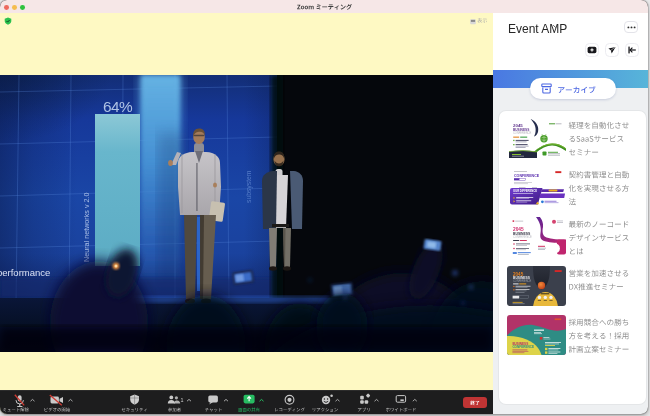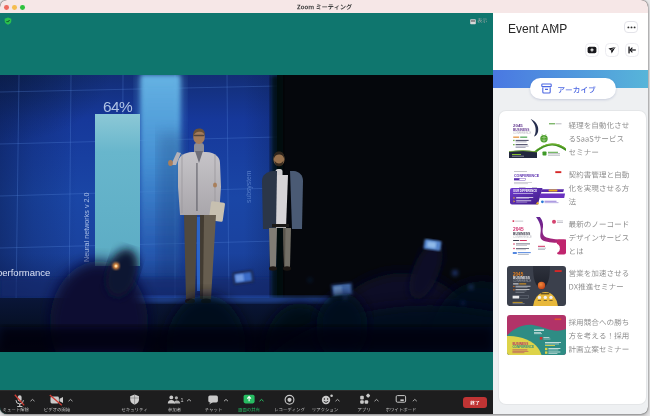--- a/index.html
+++ b/index.html
@@ -1,21 +1,21 @@
 <!DOCTYPE html>
 <html><head><meta charset="utf-8">
 <style>
 * { margin:0; padding:0; box-sizing:border-box; }
 html,body { width:650px; height:416px; background:#e9e9ea; font-family:"Liberation Sans",sans-serif; overflow:hidden; }
 .abs { position:absolute; }
 #win { position:absolute; left:0; top:0; width:648px; height:414px; border-radius:7px; overflow:hidden;
   background:#191919; box-shadow:0 0 0 1px rgba(0,0,0,.12), 0 2px 5px rgba(0,0,0,.3); }
 #tbar { position:absolute; left:0; top:0; width:648px; height:13px; background:#f6e7e7; }
 .tl { position:absolute; top:5px; width:4.8px; height:4.8px; border-radius:50%; }
-#video { position:absolute; left:0; top:13px; width:493px; height:401px; background:#0f766e; overflow:hidden; }
+#video { position:absolute; left:0; top:13px; width:493px; height:401px; background:#fef9c3; overflow:hidden; }
 #tb { position:absolute; left:0; top:377px; width:493px; height:24px; background:#1d1d1e; border-top:1px solid #2c2c2c; }
 #side { position:absolute; left:493px; top:13px; width:155px; height:401px; background:#eef0f2; overflow:hidden; }
 #sidehead { position:absolute; left:0; top:0; width:155px; height:57px; background:#fff; }
 #grad { position:absolute; left:0; top:57px; width:155px; height:18px;
   background:linear-gradient(90deg,#4a78e2,#57b5d9); }
 #pill { position:absolute; left:37px; top:65px; width:86px; height:21px; border-radius:10.5px; background:#fff;
   box-shadow:0 1px 2.5px rgba(30,50,120,.18); }
 #card { position:absolute; left:6px; top:98px; width:147px; height:293px; background:#fff; border-radius:7px;
   box-shadow:0 0 0 1px rgba(0,0,0,.04); }
 .ov { position:absolute; left:0; top:0; z-index:60; pointer-events:none; }

